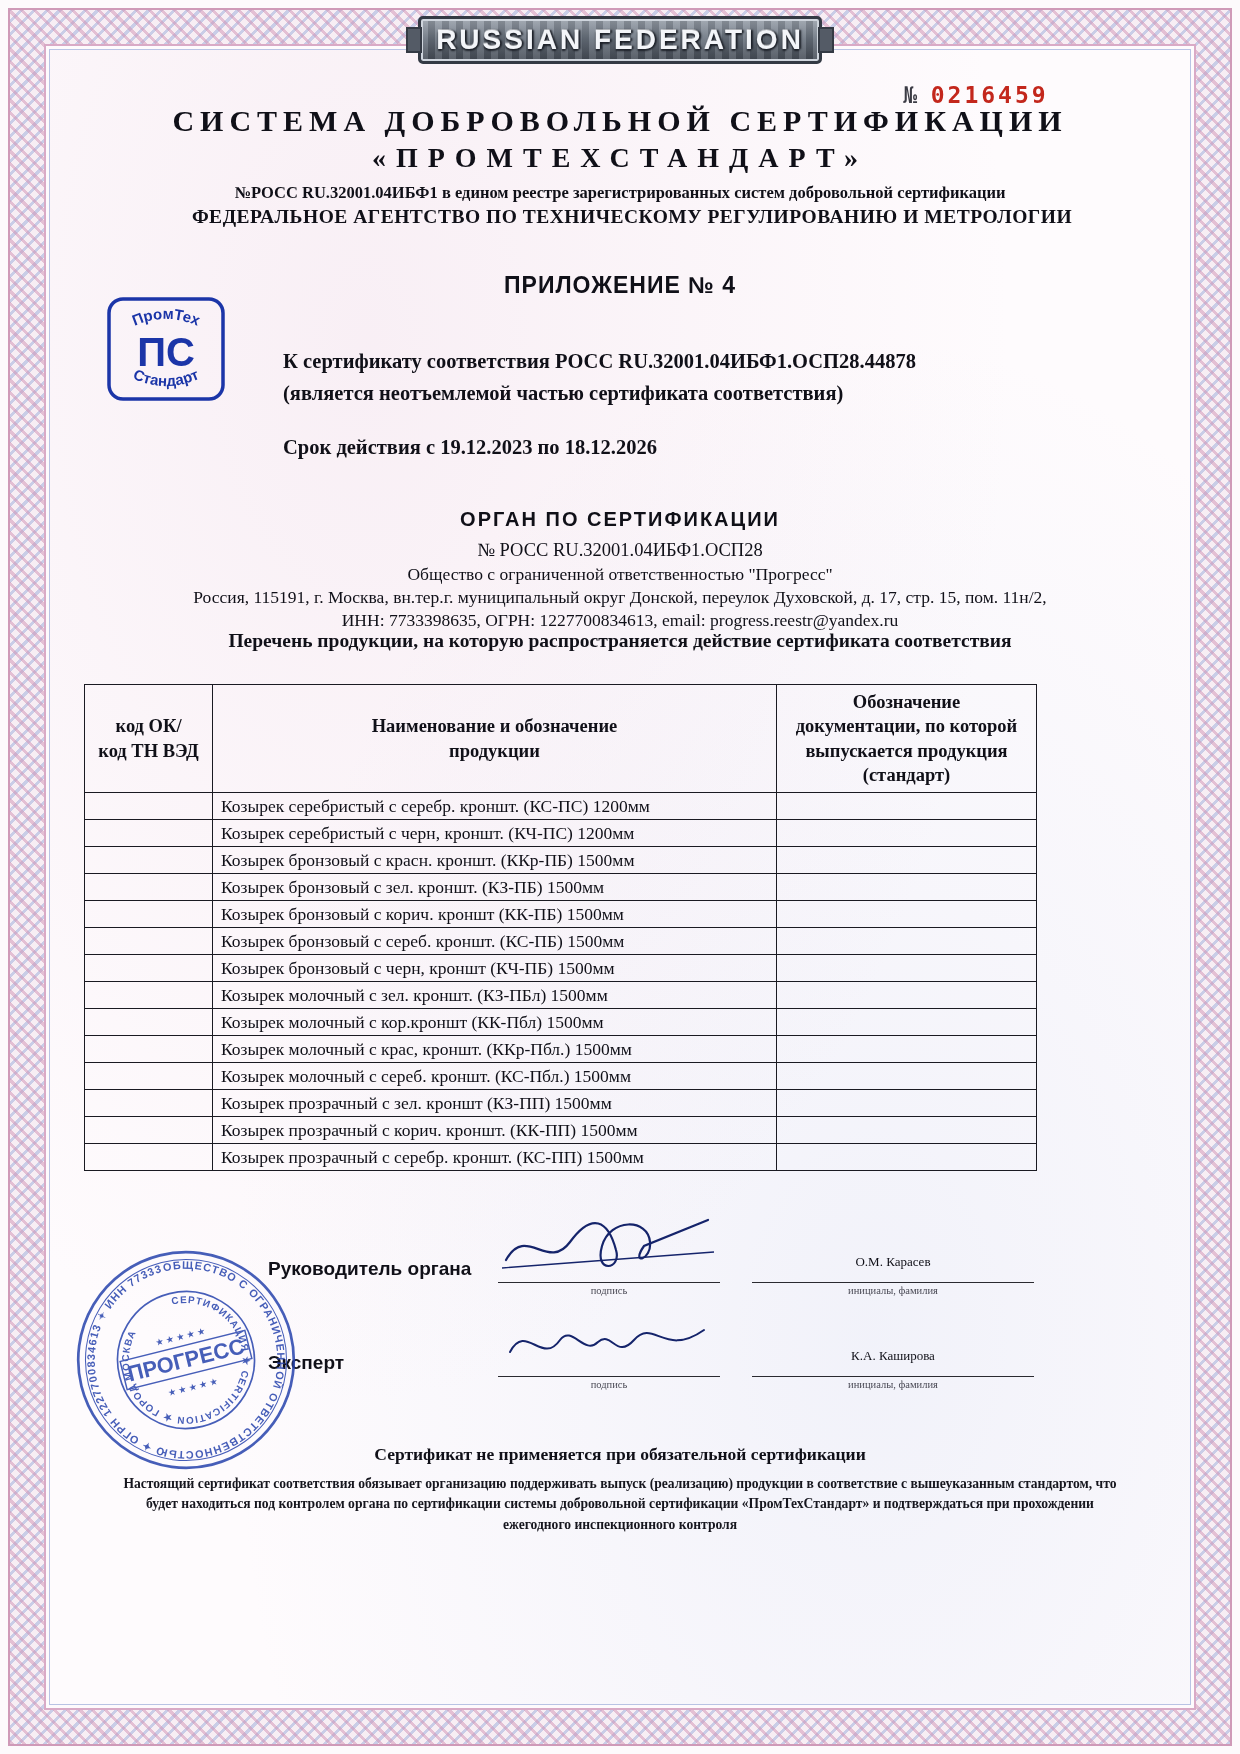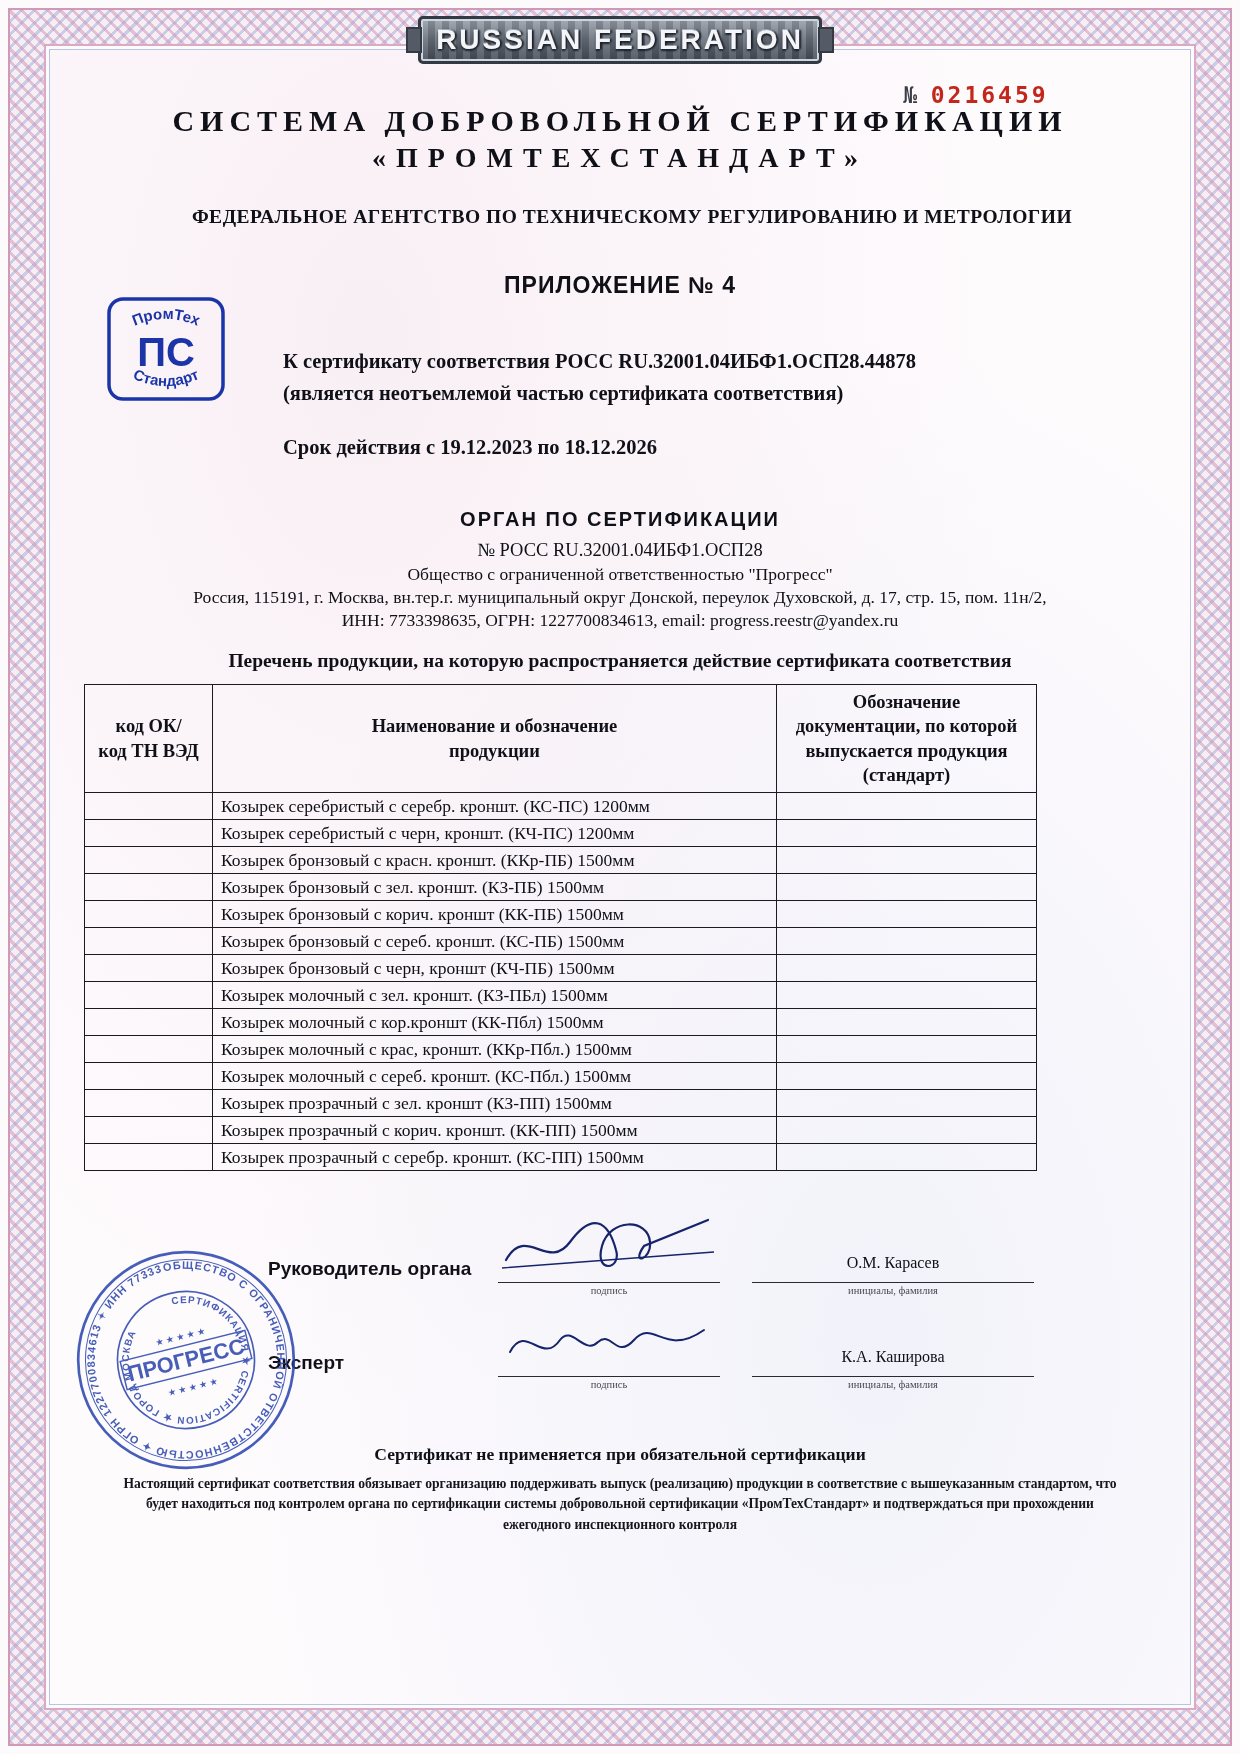--- a/index.html
+++ b/index.html
@@ -66,39 +66,39 @@
   .cert-l1 { position:absolute; left:283px; top:350px; font-weight:bold; font-size:20.5px; color:#101018; }
   .cert-l2 { position:absolute; left:283px; top:382px; font-weight:bold; font-size:20.5px; color:#101018; }
   .validity { position:absolute; left:283px; top:436px; font-weight:bold; font-size:20.5px; color:#101018; }
 
   .org-title { top:508px; font-family:"Liberation Sans", sans-serif; font-weight:bold; font-size:20px; letter-spacing:2px; }
   .org-num  { top:540px; font-size:18.5px; }
   .org-name { top:564px; font-size:17.5px; }
   .org-addr { top:587px; font-size:17.5px; }
   .org-cont { top:610px; font-size:17.5px; }
 
-  .products-caption { top:650px; font-weight:bold; font-size:19.5px; }
+  .products-caption { top:630px; font-weight:bold; font-size:19.5px; }
 
   table.products {
     position:absolute; left:84px; top:684px; width:952px;
     border-collapse:collapse; table-layout:fixed;
     font-family:"Liberation Serif", serif; color:#101018;
   }
   table.products th, table.products td { border:1.5px solid #1a1a22; }
   table.products thead th {
     height:108px; font-weight:bold; font-size:18.5px; text-align:center; vertical-align:middle;
     white-space:pre-line; line-height:1.3; padding:2px 6px;
   }
   table.products tbody td { height:27px; font-size:17.5px; padding:1px 8px; vertical-align:middle; }
 
   .role { position:absolute; left:268px; font-family:"Liberation Sans", sans-serif; font-weight:bold; font-size:19px; color:#101018; }
   .sig-svg { position:absolute; left:498px; width:222px; }
   .sig-line { position:absolute; left:498px; width:222px; border-top:1.5px solid #2a2a30; }
   .sig-cap { position:absolute; left:498px; width:222px; text-align:center; font-size:10.5px; color:#4a4a55; }
-  .sig-name { position:absolute; left:752px; width:282px; text-align:center; font-size:16px; color:#101018; }
+  .sig-name { position:absolute; left:752px; width:282px; text-align:center; font-size:13px; color:#101018; }
   .name-line { position:absolute; left:752px; width:282px; border-top:1.5px solid #2a2a30; }
   .name-cap { position:absolute; left:752px; width:282px; text-align:center; font-size:10.5px; color:#4a4a55; }
 
   .stamp { position:absolute; left:72px; top:1246px; width:228px; height:228px; opacity:.85; }
 
   .restriction { top:1444px; font-weight:bold; font-size:17.5px; }
   .obligation {
     position:absolute; left:114px; top:1474px; width:1012px;
     text-align:center; font-weight:bold; font-size:13.6px; line-height:1.5; color:#16161e;
   }
@@ -116,20 +116,21 @@
     <span>RUSSIAN FEDERATION</span>
   </div>
 
   <div class="serial">
     <span class="mark">№</span>
     <span class="num">0216459</span>
   </div>
 
   <div class="center h-sys1">СИСТЕМА ДОБРОВОЛЬНОЙ СЕРТИФИКАЦИИ</div>
   <div class="center h-sys2">«ПРОМТЕХСТАНДАРТ»</div>
+  <div class="center h-reg">№РОСС RU.32001.04ИБФ1 в едином реестре зарегистрированных систем добровольной сертификации</div>
   <div class="center h-agency">ФЕДЕРАЛЬНОЕ АГЕНТСТВО ПО ТЕХНИЧЕСКОМУ РЕГУЛИРОВАНИЮ И МЕТРОЛОГИИ</div>
 
   <div class="center apx-title">ПРИЛОЖЕНИЕ № 4</div>
 
   <div class="logo">
     <svg viewBox="0 0 120 106" width="120" height="106">
       <rect x="3" y="3" width="114" height="100" rx="14" fill="none" stroke="#1b35a8" stroke-width="3.5"></rect>
       <defs>
         <path id="logo-arc-top" d="M14 38 Q60 8 106 38" fill="none"></path>
         <path id="logo-arc-bottom" d="M14 76 Q60 104 106 76" fill="none"></path>

